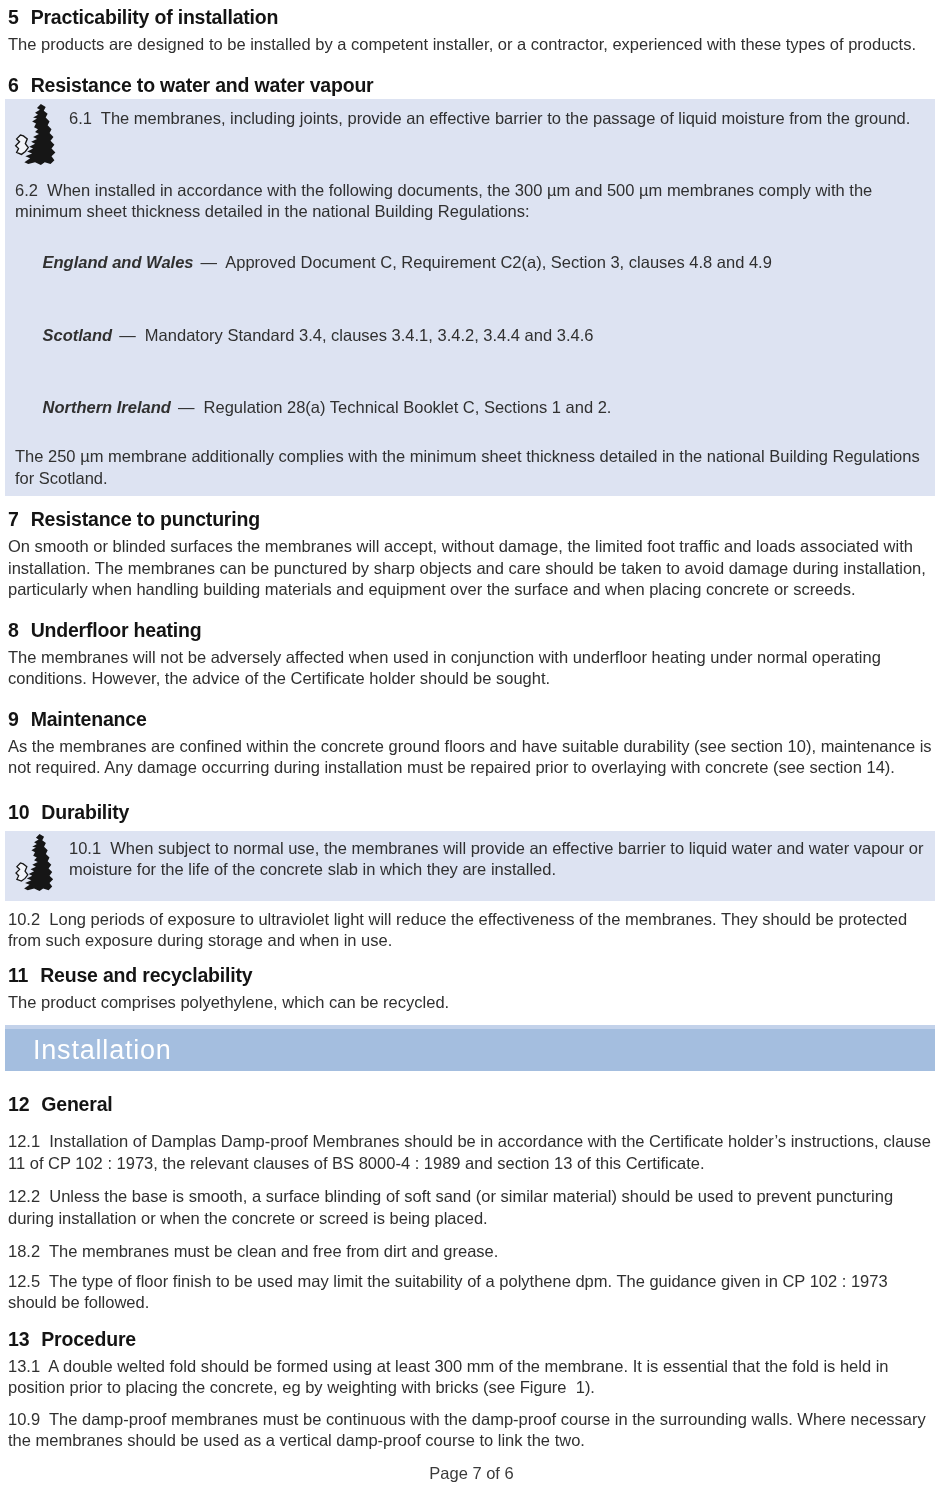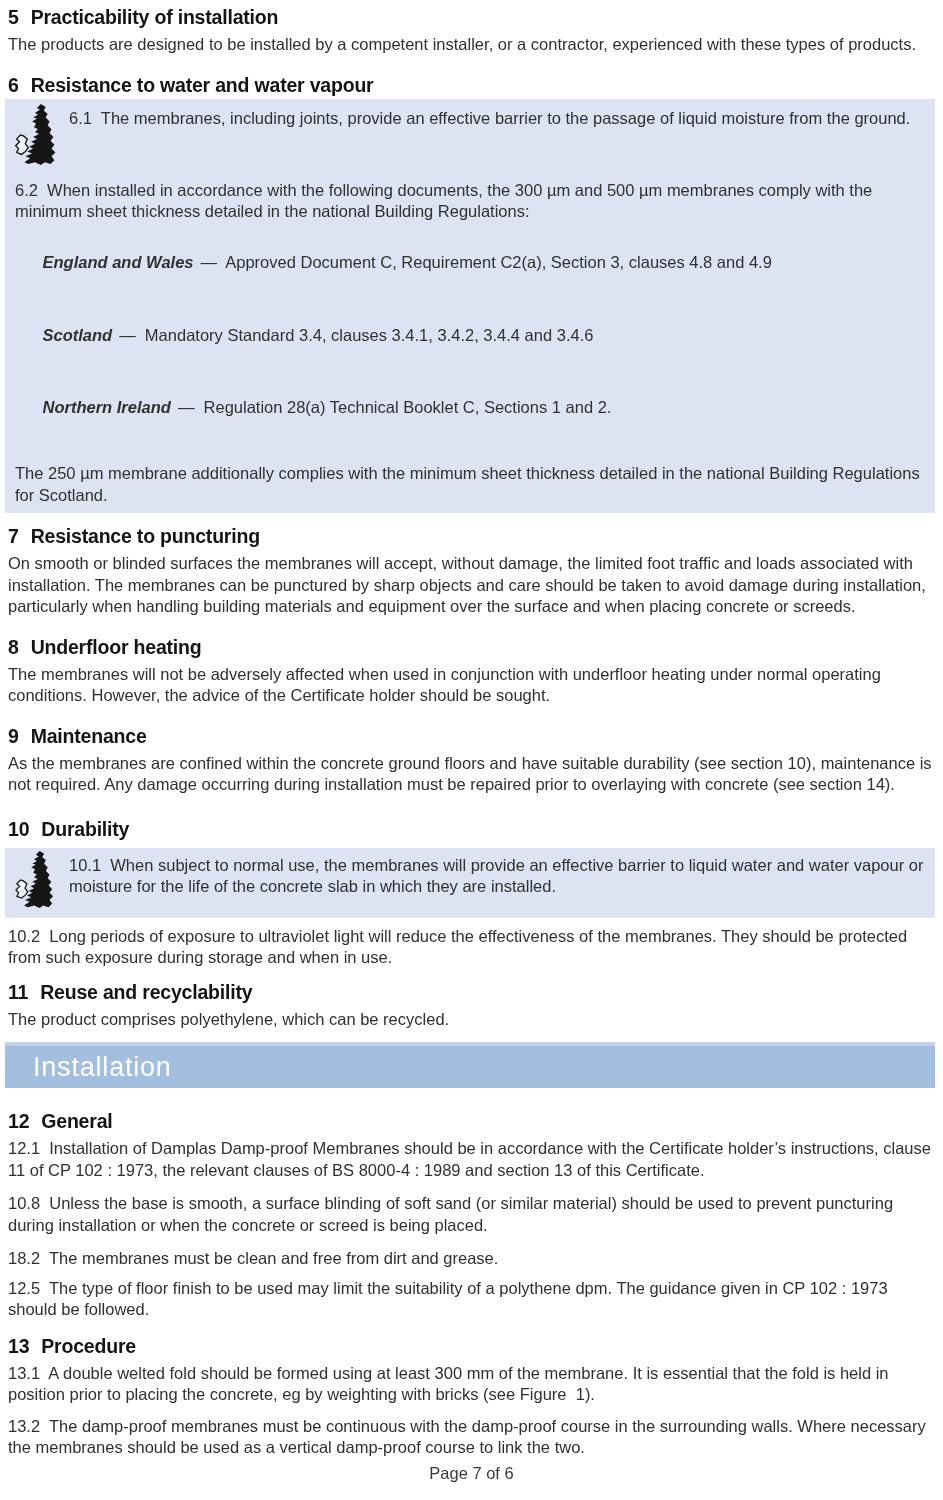--- a/index.html
+++ b/index.html
@@ -79,21 +79,21 @@
     <p class="para" style="margin-top:10px;">6.2  When installed in accordance with the following documents, the 300 µm and 500 µm membranes comply with the minimum sheet thickness detailed in the national Building Regulations:</p>
     <p class="reg-line" style="margin-top:8px;">
       <span class="reg-region">England and Wales</span><span>—  Approved Document C, Requirement C2(a), Section 3, clauses 4.8 and 4.9</span>
     </p>
     <p class="reg-line" style="margin-top:8px;">
       <span class="reg-region">Scotland</span><span>—  Mandatory Standard 3.4, clauses 3.4.1, 3.4.2, 3.4.4 and 3.4.6</span>
     </p>
     <p class="reg-line" style="margin-top:8px;">
       <span class="reg-region">Northern Ireland</span><span>—  Regulation 28(a) Technical Booklet C, Sections 1 and 2.</span>
     </p>
-    <p class="para" style="margin-top:23px;">The 250 µm membrane additionally complies with the minimum sheet thickness detailed in the national Building Regulations for Scotland.</p>
+    <p class="para" style="margin-top:6px;">The 250 µm membrane additionally complies with the minimum sheet thickness detailed in the national Building Regulations for Scotland.</p>
   </div>
 
   <div class="heading" style="margin-top:12px;">
     <span>7</span>
     <span>Resistance to puncturing</span>
   </div>
   <p class="para" style="margin-top:6px;">On smooth or blinded surfaces the membranes will accept, without damage, the limited foot traffic and loads associated with installation. The membranes can be punctured by sharp objects and care should be taken to avoid damage during installation, particularly when handling building materials and equipment over the surface and when placing concrete or screeds.</p>
 
   <div class="heading" style="margin-top:18px;">
     <span>8</span>
@@ -131,27 +131,27 @@
   <p class="para" style="margin-top:6px;">The product comprises polyethylene, which can be recycled.</p>
 
   <div class="banner" style="margin-top:12px;">
     <span class="banner-label">Installation</span>
   </div>
 
   <div class="heading" style="margin-top:22px;">
     <span>12</span>
     <span>General</span>
   </div>
-  <p class="para" style="margin-top:6px;">12.1  Installation of Damplas Damp-proof Membranes should be in accordance with the Certificate holder’s instructions, clause 11 of CP 102 : 1973, the relevant clauses of BS 8000-4 : 1989 and section 13 of this Certificate.</p>
-  <p class="para" style="margin-top:12px;">10.8  Unless the base is smooth, a surface blinding of soft sand (or similar material) should be used to prevent puncturing during installation or when the concrete or screed is being placed.</p>
+  <p class="para" style="margin-top:16px;">12.1  Installation of Damplas Damp-proof Membranes should be in accordance with the Certificate holder’s instructions, clause 11 of CP 102 : 1973, the relevant clauses of BS 8000-4 : 1989 and section 13 of this Certificate.</p>
+  <p class="para" style="margin-top:12px;">12.2  Unless the base is smooth, a surface blinding of soft sand (or similar material) should be used to prevent puncturing during installation or when the concrete or screed is being placed.</p>
   <p class="para" style="margin-top:12px;">18.2  The membranes must be clean and free from dirt and grease.</p>
   <p class="para" style="margin-top:8px;">12.5  The type of floor finish to be used may limit the suitability of a polythene dpm. The guidance given in CP 102 : 1973 should be followed.</p>
 
   <div class="heading" style="margin-top:14px;align-items:center;">
     <span>13</span>
     <span>Procedure</span>
   </div>
   <p class="para" style="margin-top:6px;">13.1  A double welted fold should be formed using at least 300 mm of the membrane. It is essential that the fold is held in position prior to placing the concrete, eg by weighting with bricks (see Figure  1).</p>
-  <p class="para" style="margin-top:10px;">13.2  The damp-proof membranes must be continuous with the damp-proof course in the surrounding walls. Where necessary the membranes should be used as a vertical damp-proof course to link the two.</p>
+  <p class="para" style="margin-top:10px;">10.9  The damp-proof membranes must be continuous with the damp-proof course in the surrounding walls. Where necessary the membranes should be used as a vertical damp-proof course to link the two.</p>
 
 </div>
 
 <div class="footer">Page 7 of 6</div>
 
 </body></html>

